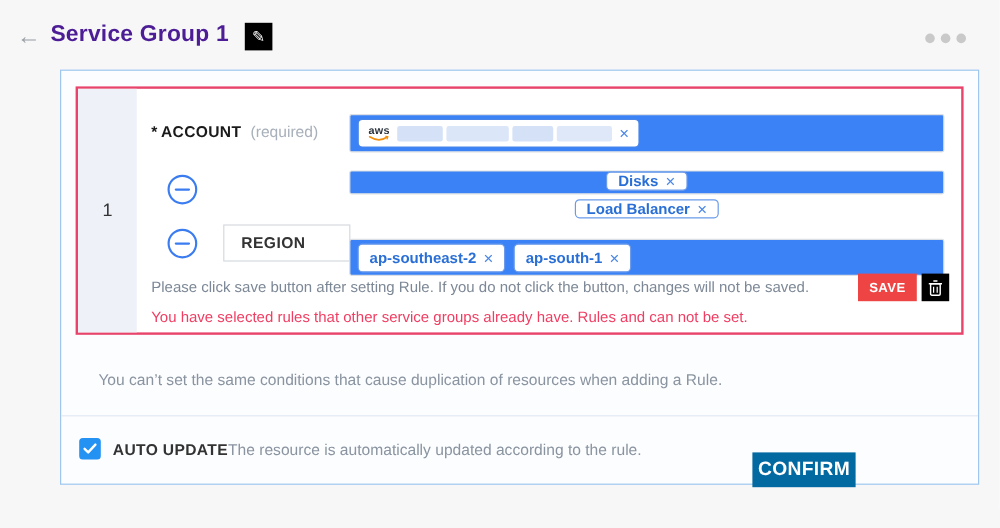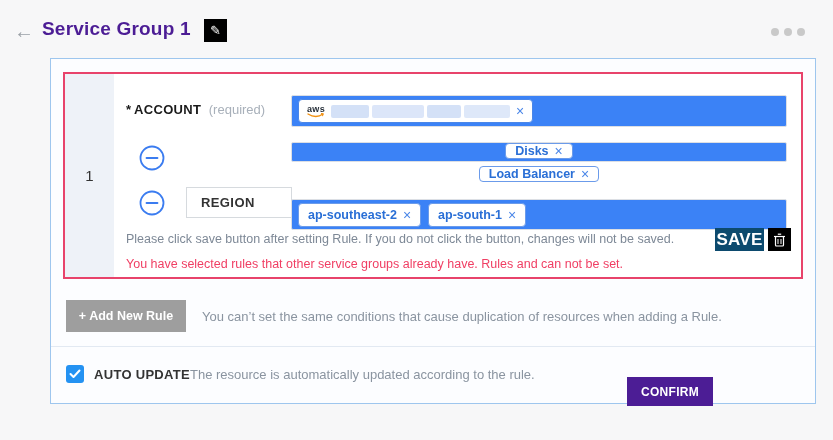--- a/index.html
+++ b/index.html
@@ -91,21 +91,21 @@
     letter-spacing:0.4px;
   }
   .cond-label-product { left:111px; top:68px; }
   .cond-label-region  { left:121px; top:113px;font-weight:bold; }
 
   .save-note {
     position:absolute; left:61px; top:158px; font-size:12.5px; color:#7d8896;
   }
   .save-btn {
     position:absolute; left:650px; top:154px; width:49px; height:23px;
-    background:#0c4a6e; color:#fff; border:none; font-size:17px; font-weight:bold;
+    background:#ef4444; color:#fff; border:none; font-size:11px; font-weight:bold;
     display:flex; align-items:center; justify-content:center; cursor:pointer;
     font-family:"Liberation Sans", sans-serif; letter-spacing:0.3px;
   }
   .trash-btn {
     position:absolute; left:703px; top:154px; width:23px; height:23px; background:#000;
     display:flex; align-items:center; justify-content:center; cursor:pointer;
   }
   .warning-text {
     position:absolute; left:61px; top:183px; font-size:12.5px; color:#f03e63;
   }
@@ -123,22 +123,22 @@
 
   
   .auto-update-row { position:absolute; left:15px; top:300px; width:647px; height:30px; display:flex; align-items:center; }
   .checkbox {
     width:18px; height:18px; background:#2492f2; border-radius:3px; cursor:pointer;
     display:flex; align-items:center; justify-content:center; flex-shrink:0;
   }
   .auto-update-label { margin-left:10px; font-size:13px; font-weight:bold; color:#333; letter-spacing:0.3px; }
   .auto-update-note { font-size:13px; color:#8a94a0; }
   .confirm-btn {
-    margin-left:auto; width:86px; height:29px; background:#4c1d95; color:#fff; border:none;
-    font-size:12px; font-weight:bold; cursor:pointer; letter-spacing:0.3px;
+    margin-left:auto; width:86px; height:29px; background:#0369a1; color:#fff; border:none;
+    font-size:16px; font-weight:bold; cursor:pointer; letter-spacing:0.3px;
     font-family:"Liberation Sans", sans-serif;
     margin-top:35px;
   }
 
   
   .footer-status {
     position:absolute; right:20px; top:416px; display:flex; align-items:center; gap:6px;
     font-size:13px;
     margin-top:46px;
   }
@@ -235,21 +235,20 @@
         <line x1="1" y1="3.5" x2="12" y2="3.5" stroke="#fff" stroke-width="1.2"></line>
         <line x1="4.8" y1="1.2" x2="8.2" y2="1.2" stroke="#fff" stroke-width="1.2"></line>
         <line x1="5" y1="6" x2="5" y2="11" stroke="#fff" stroke-width="1"></line>
         <line x1="8" y1="6" x2="8" y2="11" stroke="#fff" stroke-width="1"></line>
       </svg>
     </div>
     <div class="warning-text">You have selected rules that other service groups already have. Rules and can not be set.</div>
   </div>
 
   <div class="add-rule-row">
-    <button class="add-rule-btn">+ Add New Rule</button>
     <span class="add-rule-note">You can’t set the same conditions that cause duplication of resources when adding a Rule.</span>
   </div>
 
   <div class="divider"></div>
 
   <div class="auto-update-row">
     <span class="checkbox">
       <svg width="12" height="10" viewBox="0 0 12 10">
         <polyline points="1.5,5 4.5,8 10.5,1.5" fill="none" stroke="#fff" stroke-width="2" stroke-linecap="round" stroke-linejoin="round"></polyline>
       </svg>

